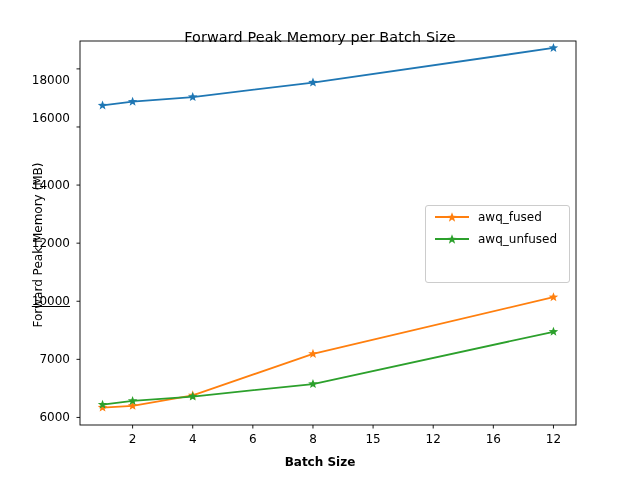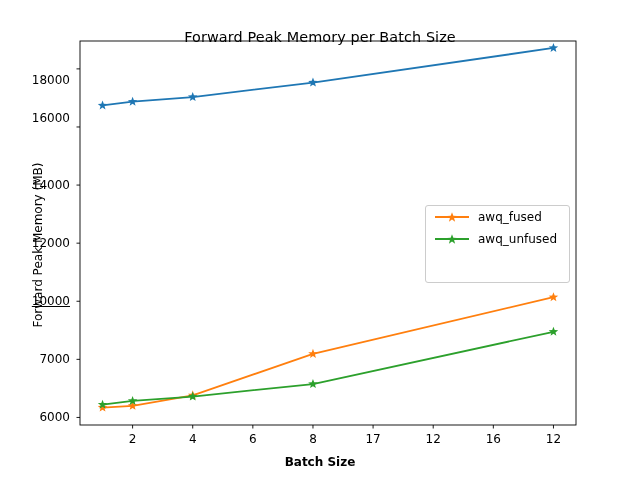--- a/index.html
+++ b/index.html
@@ -156,21 +156,21 @@
       <div class="tick-label ytick-label" style="left: 8px; width: 62px; top: 243.166px;">12000</div>
       <div class="tick-label ytick-label" style="left: 8px; width: 62px; top: 185.073px;">14000</div>
       <div class="tick-label ytick-label" style="left: 8px; width: 62px; top: 118px; text-align: right;">16000</div>
       <div class="tick-label ytick-label" style="left: 8px; width: 62px; top: 80px;">18000</div>
     </div>
   <div id="xtick-layer">
       <div class="tick-label xtick-label" style="left: 132.606px; top: 432px;">2</div>
       <div class="tick-label xtick-label" style="left: 192.727px; top: 432px;">4</div>
       <div class="tick-label xtick-label" style="left: 252.848px; top: 432px;">6</div>
       <div class="tick-label xtick-label" style="left: 312.97px; top: 432px;">8</div>
-      <div class="tick-label xtick-label" style="left: 373.091px; top: 432px;">17</div>
+      <div class="tick-label xtick-label" style="left: 373.091px; top: 432px;">15</div>
       <div class="tick-label xtick-label" style="left: 433.212px; top: 432px;">12</div>
       <div class="tick-label xtick-label" style="left: 493.333px; top: 432px;">16</div>
       <div class="tick-label xtick-label" style="left: 553.455px; top: 432px;">12</div>
     </div>
 
   <div class="axis-label" id="xlabel">Batch Size</div>
   <div class="axis-label" id="ylabel">Forward Peak Memory (MB)</div>
 
   <div id="legend-box">
     <div class="legend-row">

